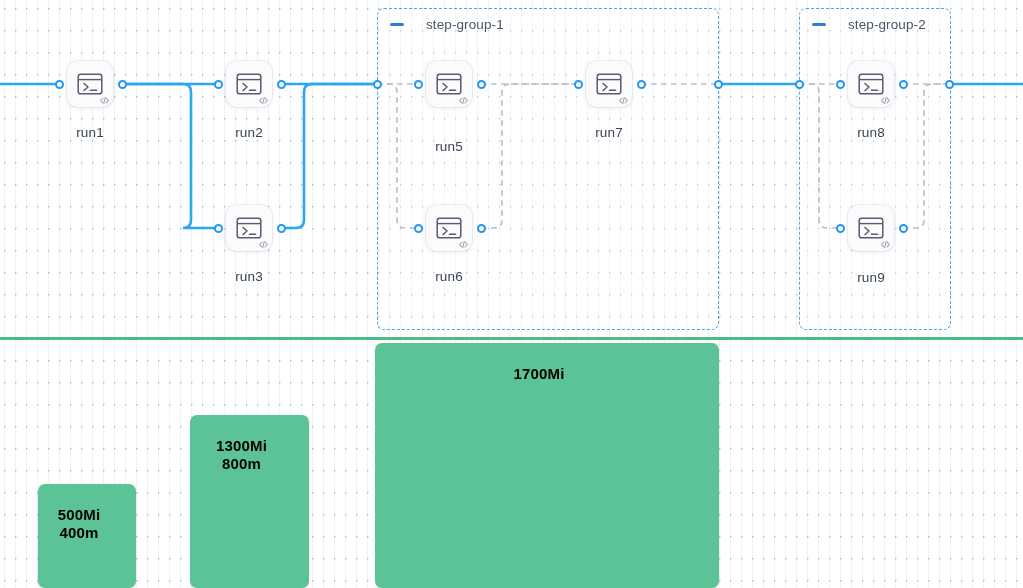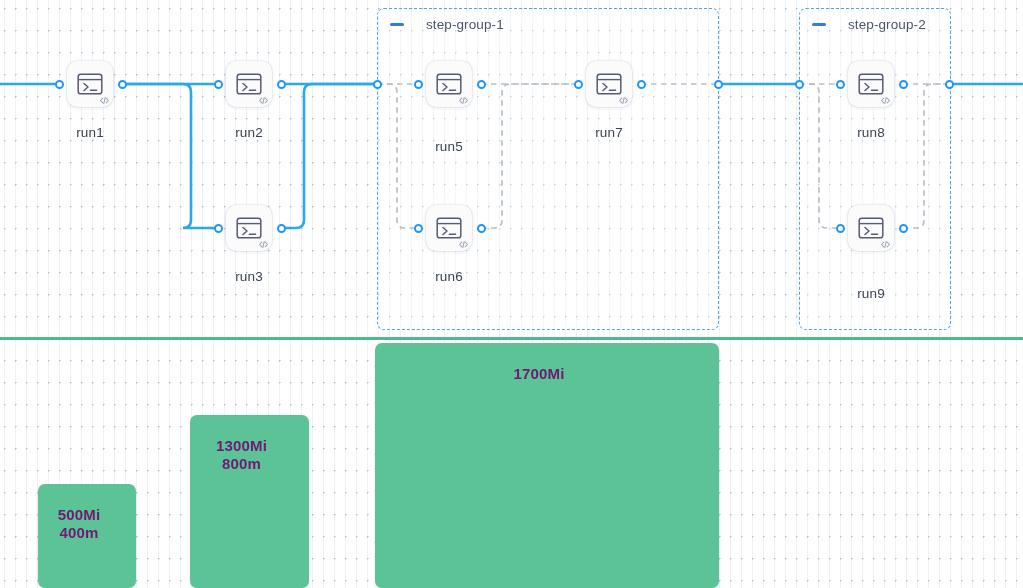--- a/index.html
+++ b/index.html
@@ -128,21 +128,21 @@
     box-shadow: 0 1px 3px rgba(40,70,60,0.10);
   }
   .bar-text {
     position: absolute;
     top: 22px;
     left: 0;
     right: 16px;
     text-align: center;
     font-size: 15px;
     font-weight: bold;
-    color: #701a75;
+    color: #000000;
     line-height: 18px;
     letter-spacing: 0.2px;
   }
   .bar-text .ln { display: block; }
 </style>
 </head>
 <body>
 
 <div id="canvas">
 
@@ -296,21 +296,21 @@
       <line x1="1.2" y1="6.6" x2="24.8" y2="6.6" stroke="#565b73" stroke-width="1.4"></line>
       <polyline points="7,10.5 11,14 7,17.5" fill="none" stroke="#565b73" stroke-width="1.5" stroke-linecap="round" stroke-linejoin="round"></polyline>
       <line x1="13.5" y1="17.3" x2="19.5" y2="17.3" stroke="#565b73" stroke-width="1.5" stroke-linecap="round"></line>
     </svg>
     <svg class="code-badge" viewBox="0 0 12 12">
       <polyline points="4.2,3.4 1.6,6 4.2,8.6" fill="none" stroke="#9aa3b4" stroke-width="1.1" stroke-linecap="round" stroke-linejoin="round"></polyline>
       <polyline points="7.8,3.4 10.4,6 7.8,8.6" fill="none" stroke="#9aa3b4" stroke-width="1.1" stroke-linecap="round" stroke-linejoin="round"></polyline>
       <line x1="6.8" y1="2.6" x2="5.2" y2="9.4" stroke="#9aa3b4" stroke-width="1.1" stroke-linecap="round"></line>
     </svg>
   </div>
-  <div class="node-label" style="left:848px; top:286px; width:46px;">run9</div>
+  <div class="node-label" style="left:848px; top:270px; width:46px;">run9</div>
 
   <div class="port" style="left:54.5px;  top:79.5px;"></div>
   <div class="port" style="left:117.5px; top:79.5px;"></div>
   <div class="port" style="left:213.5px; top:79.5px;"></div>
   <div class="port" style="left:276.5px; top:79.5px;"></div>
   <div class="port" style="left:213.5px; top:223.5px;"></div>
   <div class="port" style="left:276.5px; top:223.5px;"></div>
   <div class="port" style="left:372.5px; top:79.5px;"></div>
   <div class="port" style="left:413.5px; top:79.5px;"></div>
   <div class="port" style="left:476.5px; top:79.5px;"></div>

